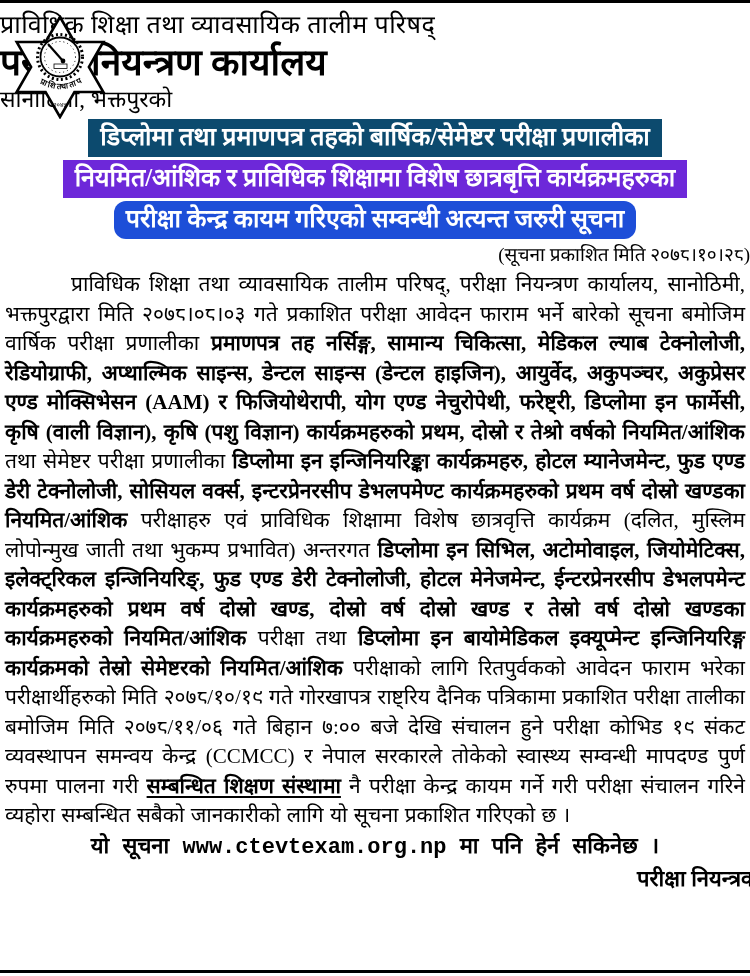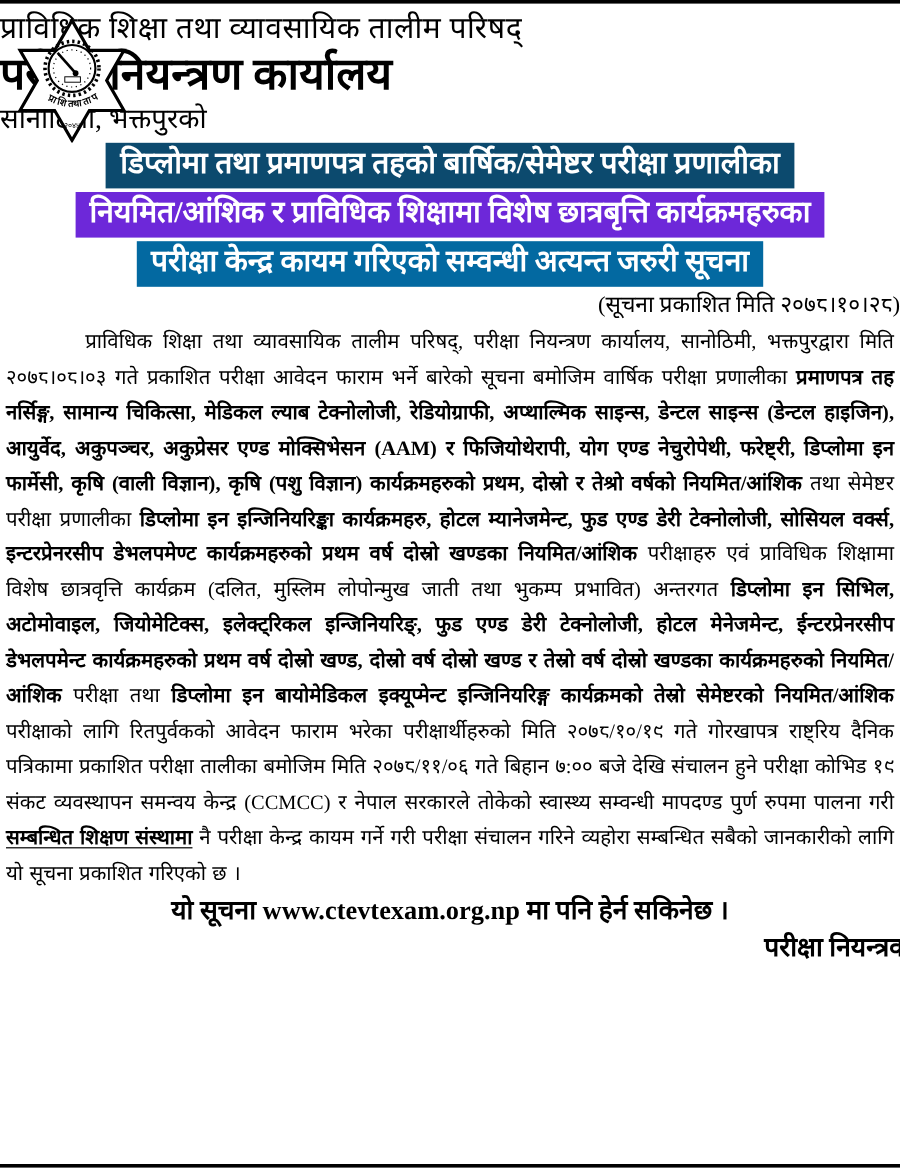--- a/index.html
+++ b/index.html
@@ -60,36 +60,37 @@
     padding: 3px 12px 5px 12px;
   }
   .date-line {
     text-align: right;
     font-size: 19px;
     line-height: 26px;
     margin: 2px 0 2px 0;
   }
   .notice-body {
     margin: 2px 5px 0 5px;
-    font-size: 17px;
+    font-size: 21px;
     line-height: 29.5px;
     text-align: justify;
     text-indent: 66px;
     word-spacing: 1px;
   }
   .notice-body b.u {
     text-decoration: underline;
     text-underline-offset: 3px;
   }
   .website-line {
     text-align: center;
     font-weight: bold;
     font-size: 22px;
     line-height: 30px;
     margin-top: 2px;
+    font-family: Liberation Mono, monospace;
   }
   .signature-line {
     text-align: right;
     font-weight: bold;
     font-size: 22px;
     line-height: 28px;
     margin-right: -8px;
     margin-top: 2px;
   }
   .bottom-rule {
@@ -125,21 +126,21 @@
 
   <div class="header">
     <div class="org-line">प्राविधिक शिक्षा तथा व्यावसायिक तालीम परिषद्</div>
     <h1 class="office-line">परीक्षा नियन्त्रण कार्यालय</h1>
     <div class="location-line">सानोठिमी, भक्तपुरको</div>
   </div>
 
   <div class="title-bars">
       <div class="bar-row"><span class="bar" style="background: #0c4a6e; color: rgb(255, 255, 255);">डिप्लोमा तथा प्रमाणपत्र तहको बार्षिक/सेमेष्टर परीक्षा प्रणालीका</span></div>
       <div class="bar-row"><span class="bar" style="background: #6d28d9; color: rgb(255, 255, 255);">नियमित/आंशिक र प्राविधिक शिक्षामा विशेष छात्रबृत्ति कार्यक्रमहरुका</span></div>
-      <div class="bar-row"><span class="bar" style="background: #0369a1; color: rgb(255, 255, 255);">परीक्षा केन्द्र कायम गरिएको सम्वन्धी अत्यन्त जरुरी सूचना</span></div>
+      <div class="bar-row"><span class="bar" style="background: #1d4ed8; color: rgb(255, 255, 255); border-radius: 12px;">परीक्षा केन्द्र कायम गरिएको सम्वन्धी अत्यन्त जरुरी सूचना</span></div>
     </div>
 
   <div class="date-line">(सूचना प्रकाशित मिति २०७८।१०।२८)</div>
 
   <p class="notice-body"><span>प्राविधिक शिक्षा तथा व्यावसायिक तालीम परिषद्, परीक्षा नियन्त्रण कार्यालय, सानोठिमी, भक्तपुरद्वारा मिति २०७८।०८।०३ गते प्रकाशित परीक्षा आवेदन फाराम भर्ने बारेको सूचना बमोजिम वार्षिक परीक्षा प्रणालीका </span><b>प्रमाणपत्र तह नर्सिङ्ग, सामान्य चिकित्सा, मेडिकल ल्याब टेक्नोलोजी, रेडियोग्राफी, अप्थाल्मिक साइन्स, डेन्टल साइन्स (डेन्टल हाइजिन), आयुर्वेद, अकुपञ्चर, अकुप्रेसर एण्ड मोक्सिभेसन (AAM) र फिजियोथेरापी, योग एण्ड नेचुरोपेथी, फरेष्ट्री, डिप्लोमा इन फार्मेसी, कृषि (वाली विज्ञान), कृषि (पशु विज्ञान) कार्यक्रमहरुको प्रथम, दोस्रो र तेश्रो वर्षको नियमित/आंशिक </b><span>तथा सेमेष्टर परीक्षा प्रणालीका </span><b>डिप्लोमा इन इन्जिनियरिङ्का कार्यक्रमहरु, होटल म्यानेजमेन्ट, फुड एण्ड डेरी टेक्नोलोजी, सोसियल वर्क्स, इन्टरप्रेनरसीप डेभलपमेण्ट कार्यक्रमहरुको प्रथम वर्ष दोस्रो खण्डका नियमित/आंशिक </b><span>परीक्षाहरु एवं प्राविधिक शिक्षामा विशेष छात्रवृत्ति कार्यक्रम (दलित, मुस्लिम लोपोन्मुख जाती तथा भुकम्प प्रभावित) अन्तरगत </span><b>डिप्लोमा इन सिभिल, अटोमोवाइल, जियोमेटिक्स, इलेक्ट्रिकल इन्जिनियरिङ्, फुड एण्ड डेरी टेक्नोलोजी, होटल मेनेजमेन्ट, ईन्टरप्रेनरसीप डेभलपमेन्ट कार्यक्रमहरुको प्रथम वर्ष दोस्रो खण्ड, दोस्रो वर्ष दोस्रो खण्ड र तेस्रो वर्ष दोस्रो खण्डका कार्यक्रमहरुको नियमित/आंशिक </b><span>परीक्षा तथा </span><b>डिप्लोमा इन बायोमेडिकल इक्यूप्मेन्ट इन्जिनियरिङ्ग कार्यक्रमको तेस्रो सेमेष्टरको नियमित/आंशिक </b><span>परीक्षाको लागि रितपुर्वकको आवेदन फाराम भरेका परीक्षार्थीहरुको मिति २०७८/१०/१९ गते गोरखापत्र राष्ट्रिय दैनिक पत्रिकामा प्रकाशित परीक्षा तालीका बमोजिम मिति २०७८/११/०६ गते बिहान ७:०० बजे देखि संचालन हुने परीक्षा कोभिड १९ संकट व्यवस्थापन समन्वय केन्द्र (CCMCC) र नेपाल सरकारले तोकेको स्वास्थ्य सम्वन्धी मापदण्ड पुर्ण रुपमा पालना गरी </span><b class="u">सम्बन्धित शिक्षण संस्थामा</b><span> नै परीक्षा केन्द्र कायम गर्ने गरी परीक्षा संचालन गरिने व्यहोरा सम्बन्धित सबैको जानकारीको लागि यो सूचना प्रकाशित गरिएको छ ।</span></p>
 
   <div class="website-line">यो सूचना www.ctevtexam.org.np मा पनि हेर्न सकिनेछ ।</div>
 
   <div class="signature-line">परीक्षा नियन्त्रक</div>
 

